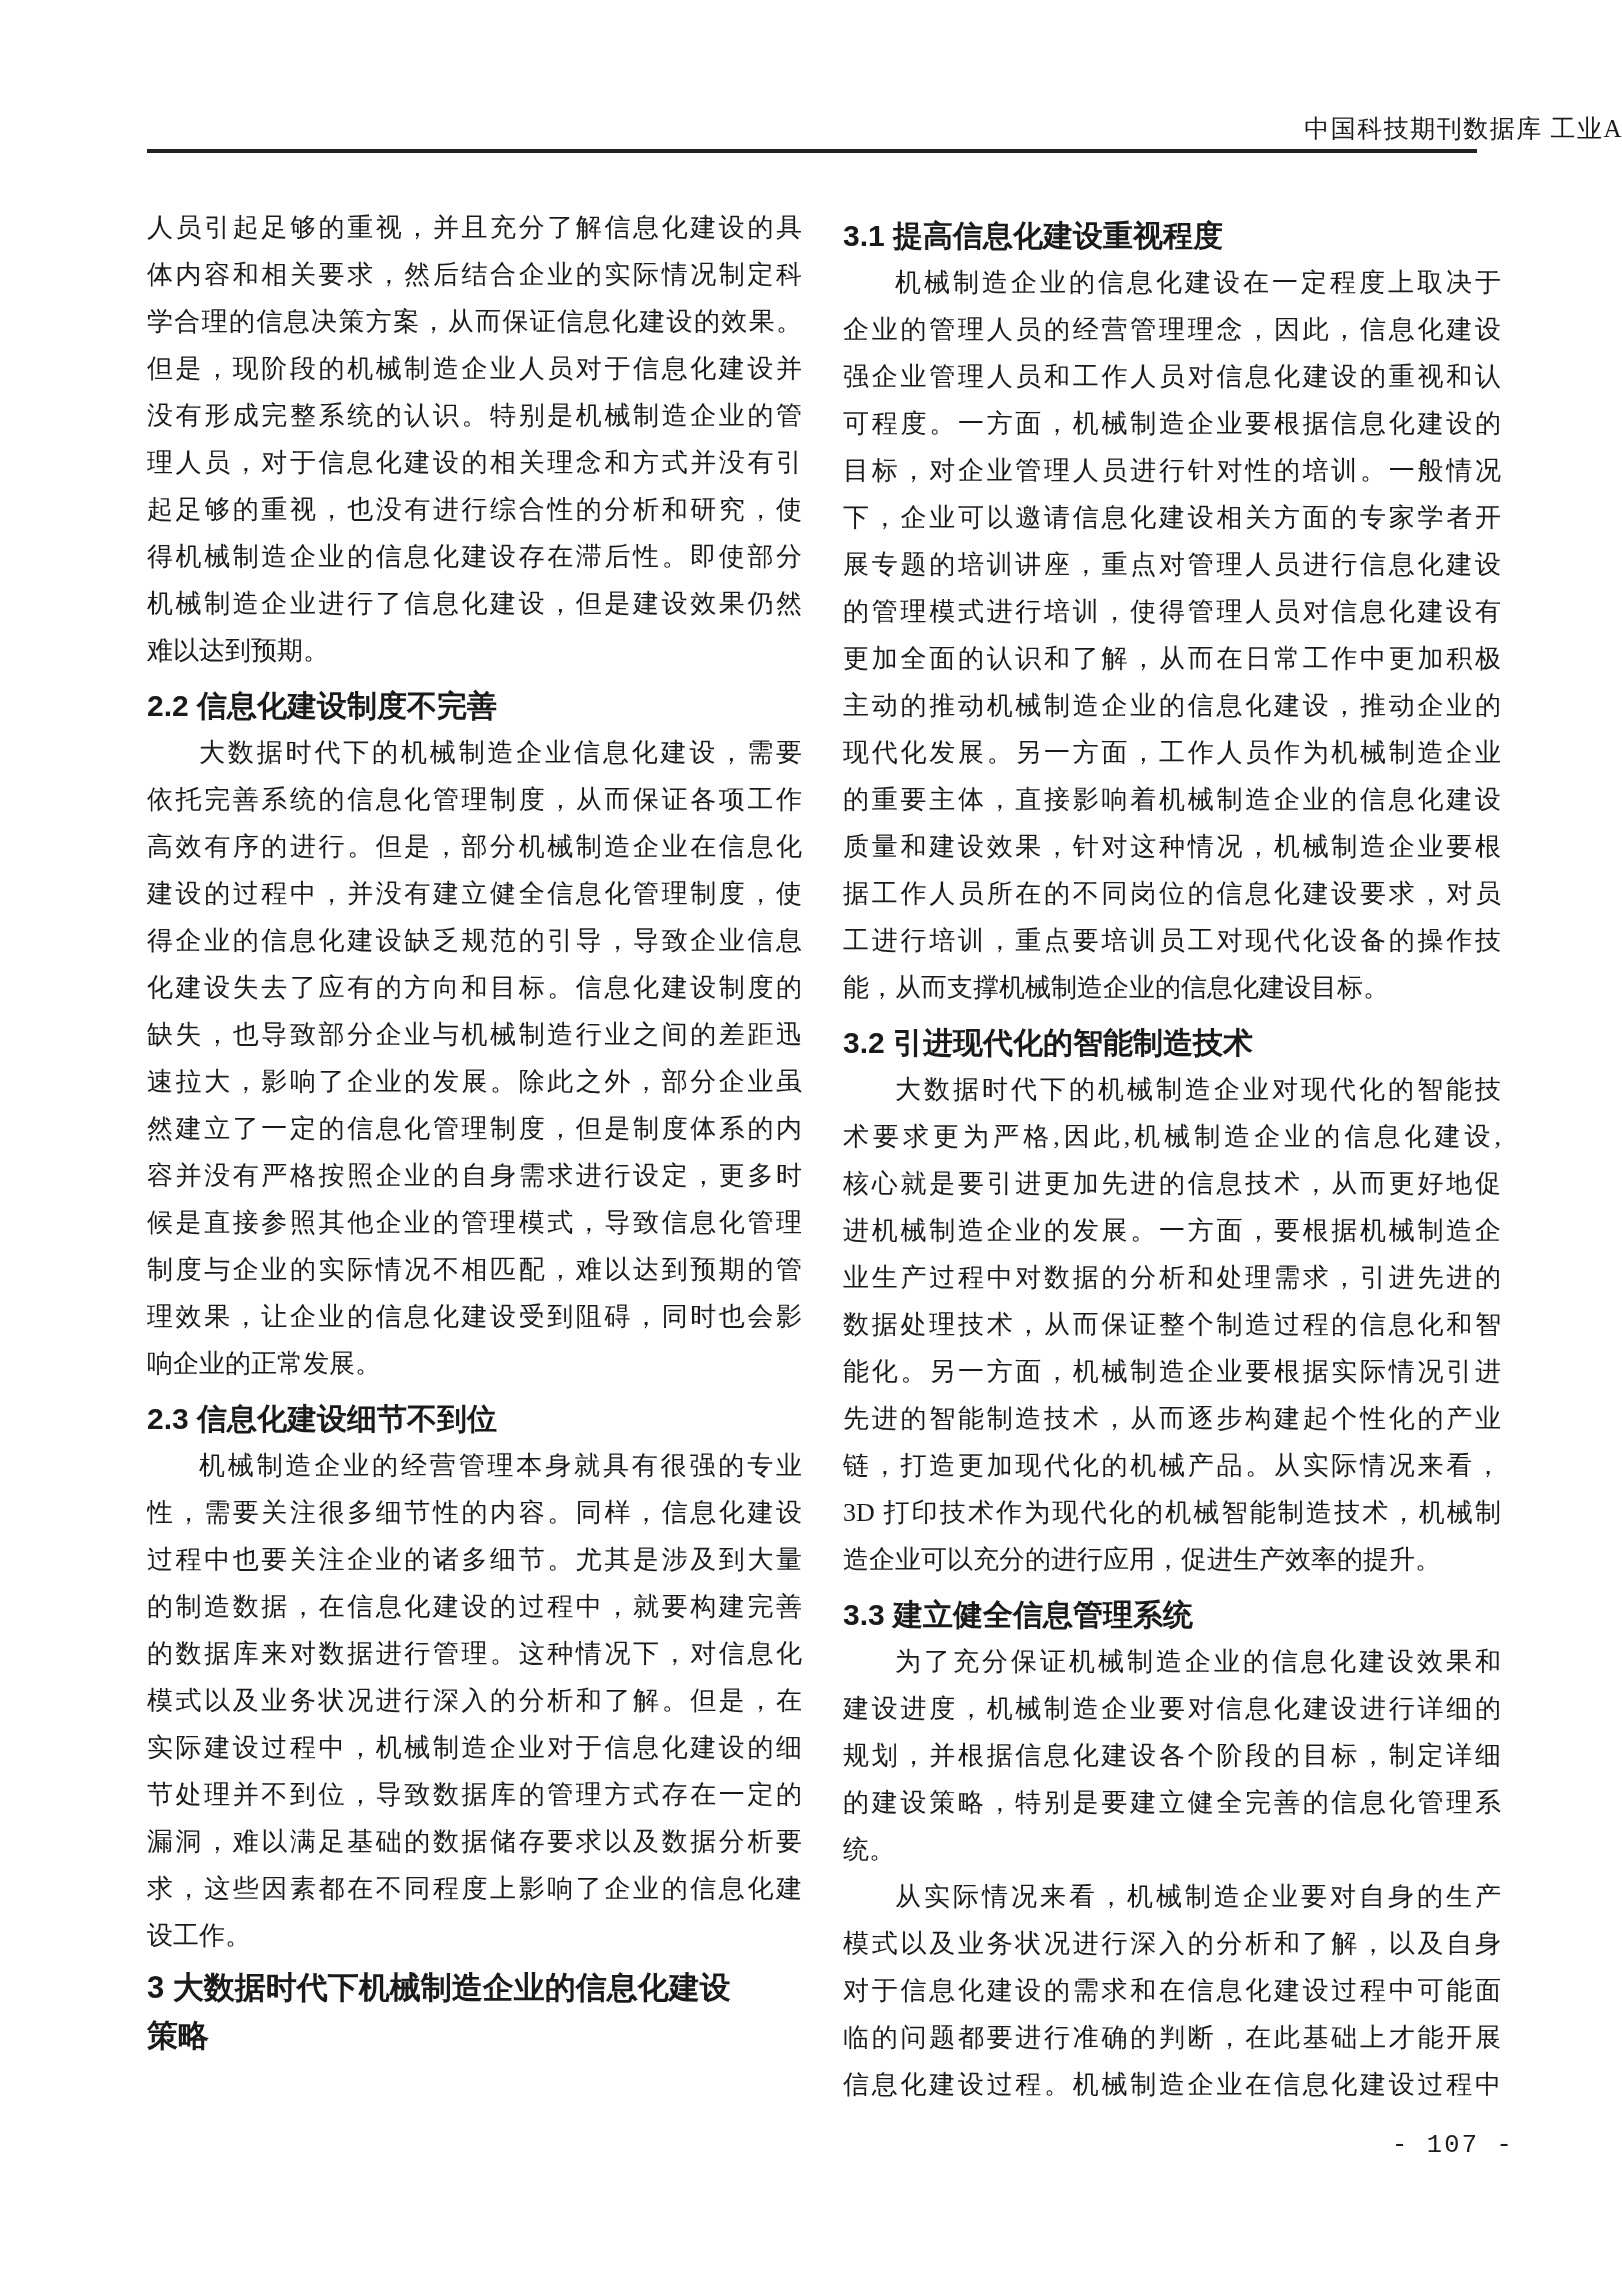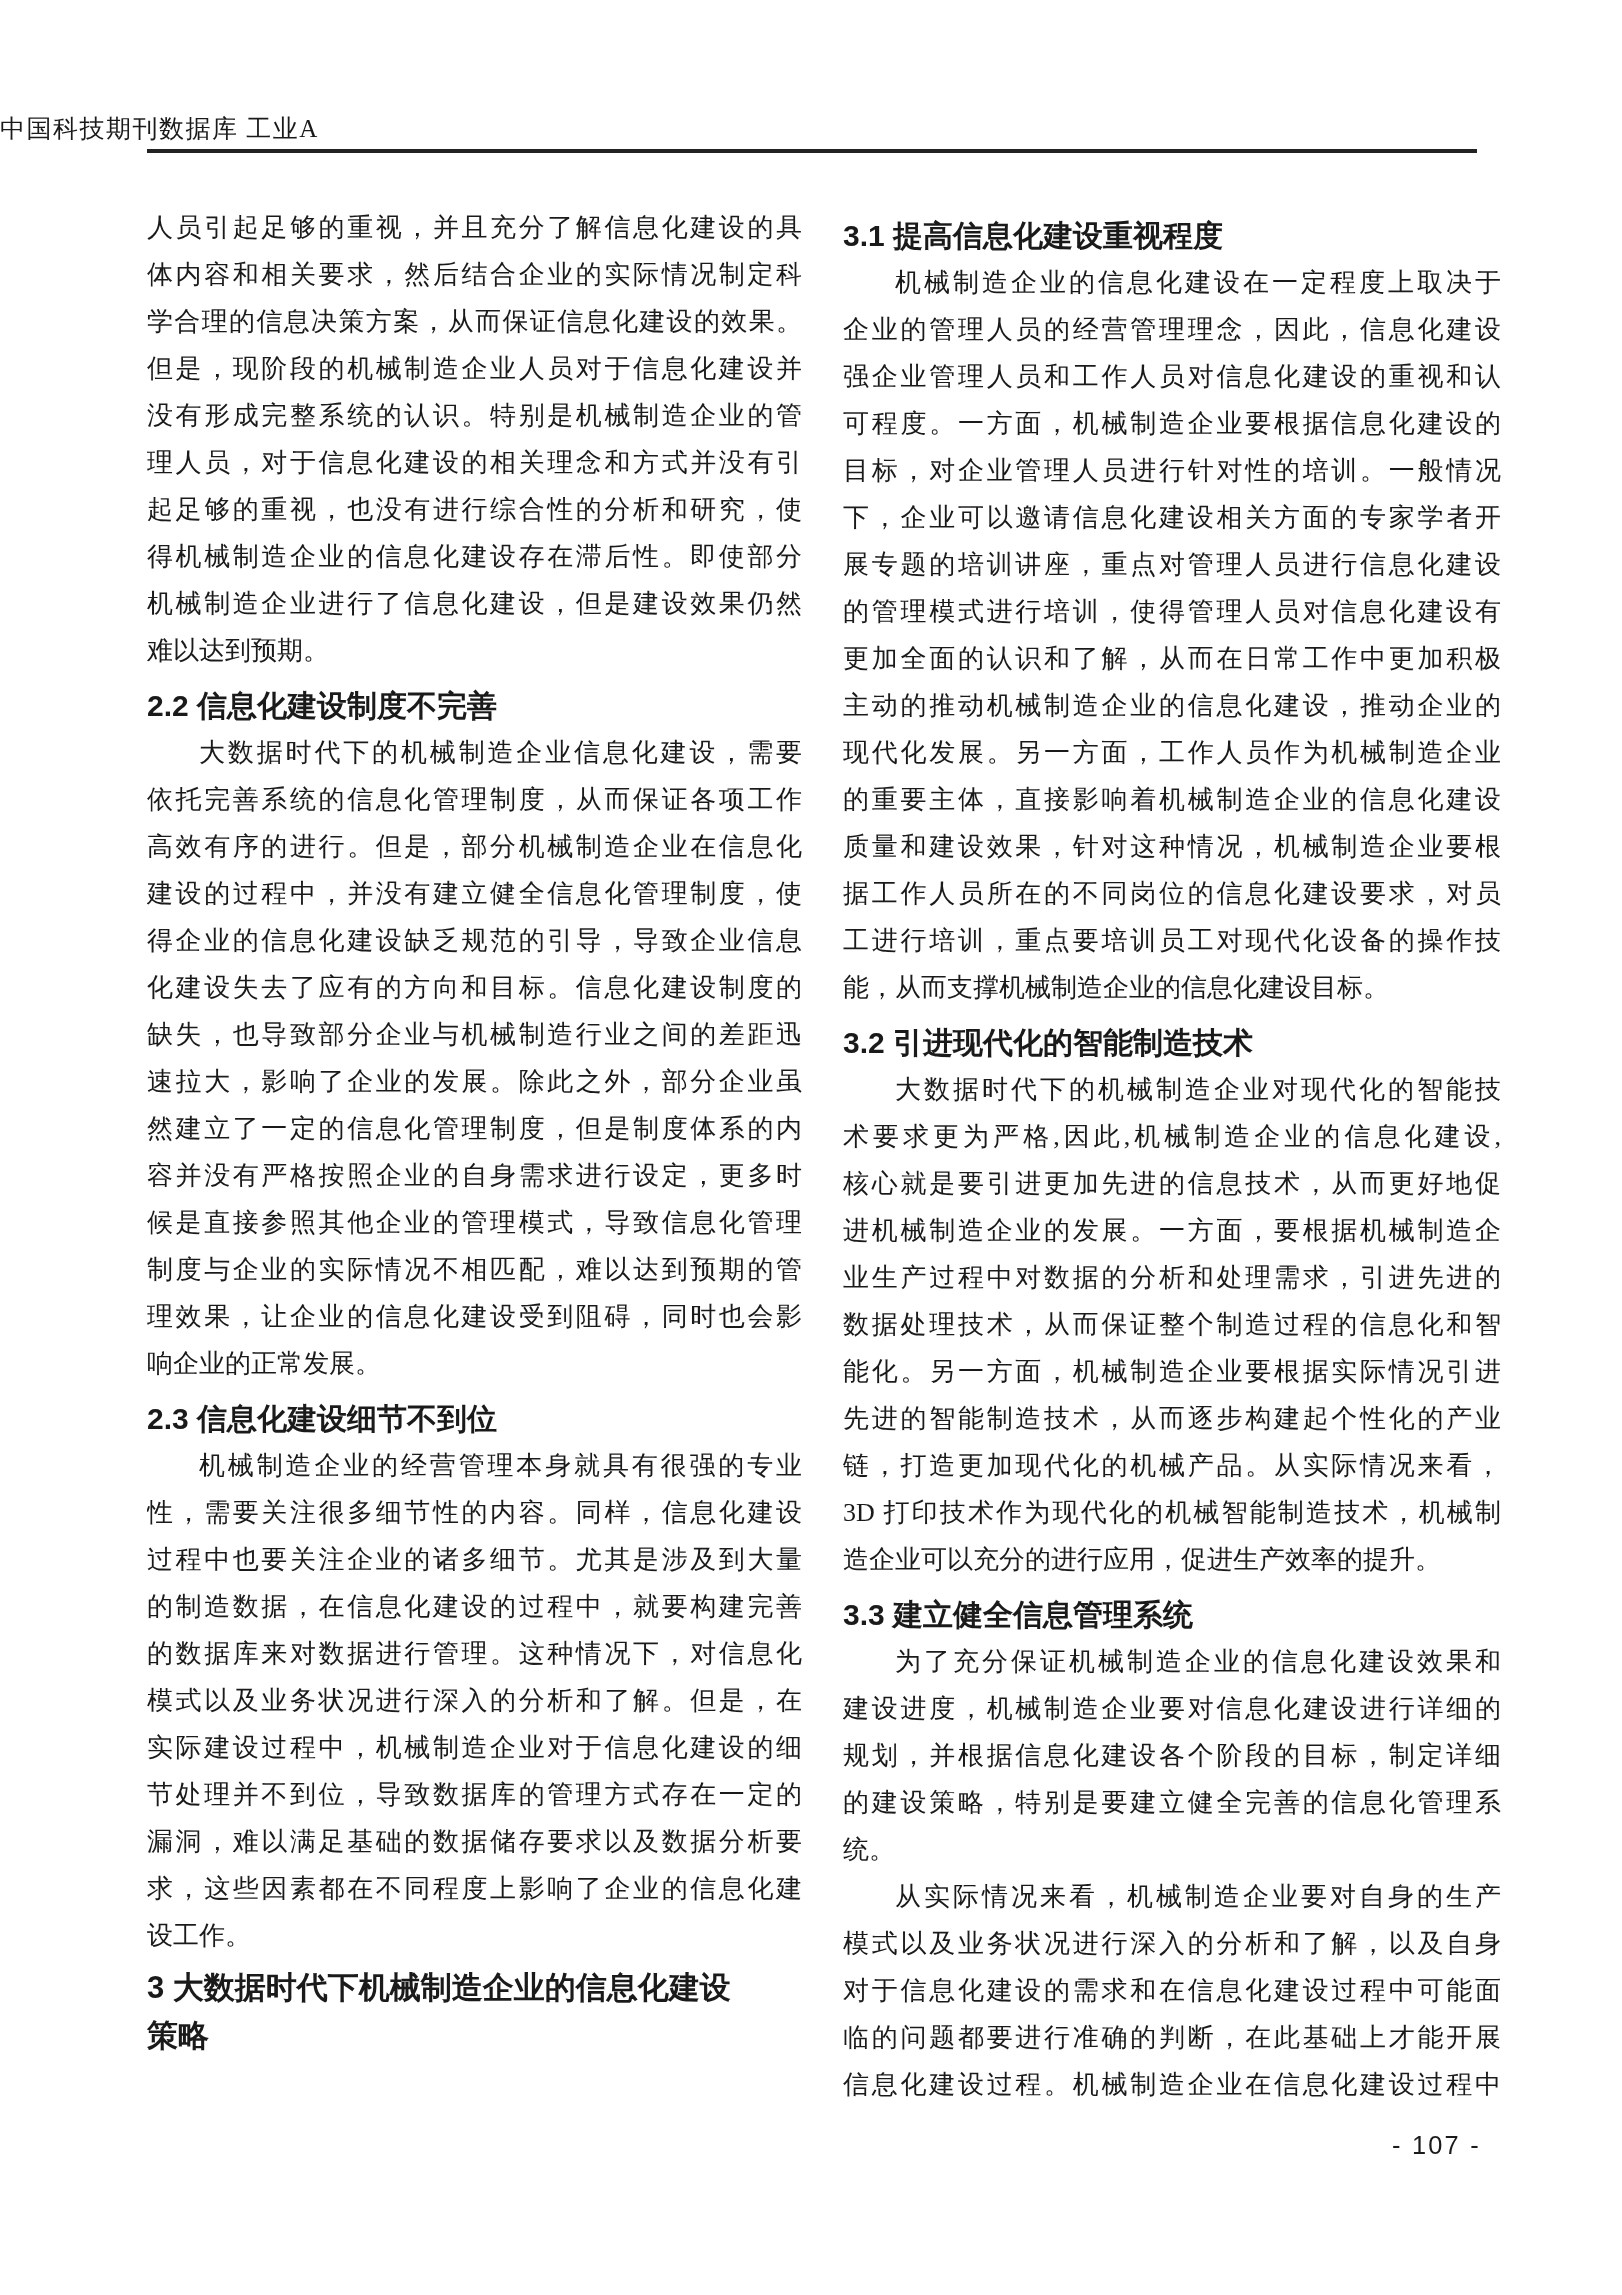--- a/index.html
+++ b/index.html
@@ -5,21 +5,21 @@
   :root { --ink:#1a1a1a; --paper:#ffffff; --rule:#232323; }
   html,body{ margin:0; padding:0; background:var(--paper); }
   .page{
     position:relative; width:1623px; height:2295px;
     background:var(--paper); color:var(--ink);
     font-family:"Liberation Serif", serif;
     overflow:hidden;
   }
   .header-title{
     position:absolute; left:0; top:112px; width:1623px;
-    text-align:left; font-size:25px; line-height:34px; letter-spacing:1.5px;
+    text-align:right; font-size:25px; line-height:34px; letter-spacing:1.5px;
   }
   .header-rule{
     position:absolute; left:147px; top:149px; width:1330px; height:3.7px;
     background:var(--rule);
   }
   .column{ position:absolute; top:204px; }
   .col-left{ left:147px; width:655px; }
   .col-right{ left:843px; width:658px; }
   .line{
     height:47px; line-height:47px; font-size:26px;
@@ -32,21 +32,21 @@
     font-family:"Liberation Sans", sans-serif; overflow:hidden;margin-top:8px;
   }
   .h1-line{
     height:48px; line-height:48px; font-size:31px; font-weight:bold;
     font-family:"Liberation Sans", sans-serif; overflow:hidden;
   }
   .h1-first{ margin-top:4.5px; }
   .page-number{
     position:absolute; left:1392px; top:2131px;
     font-size:25.4px; letter-spacing:2.2px;
-    font-family:Liberation Sans, sans-serif;
+    font-family:Liberation Mono, monospace;
   }
 </style>
 </head>
 <body>
 
 <div class="page">
   <div class="header-title">中国科技期刊数据库 工业A</div>
   <div class="header-rule"></div>
   <div class="column col-left">
       <div class="line fill">人员引起足够的重视，并且充分了解信息化建设的具</div>

